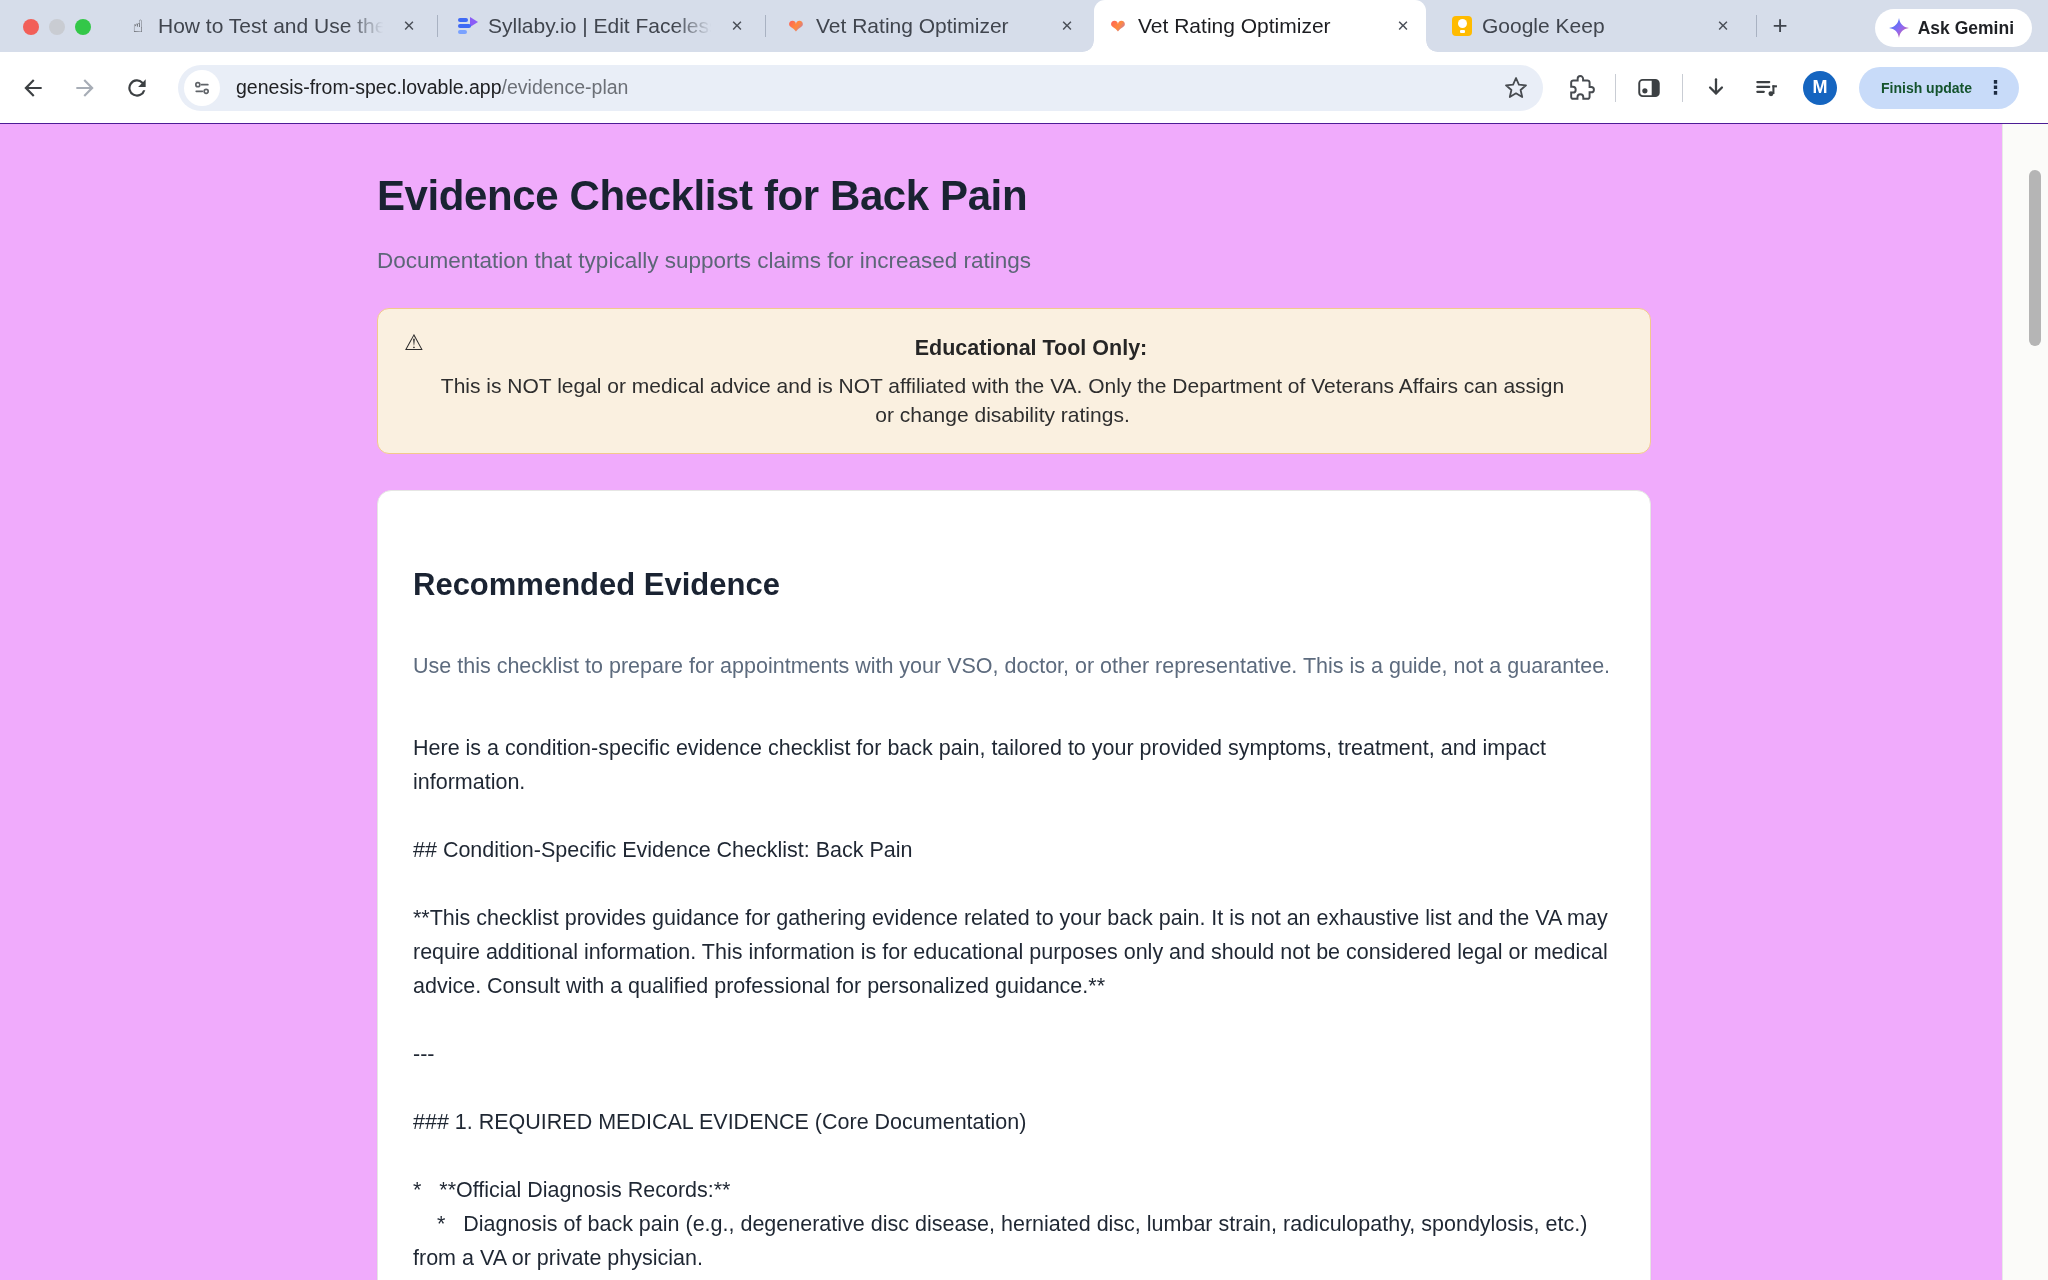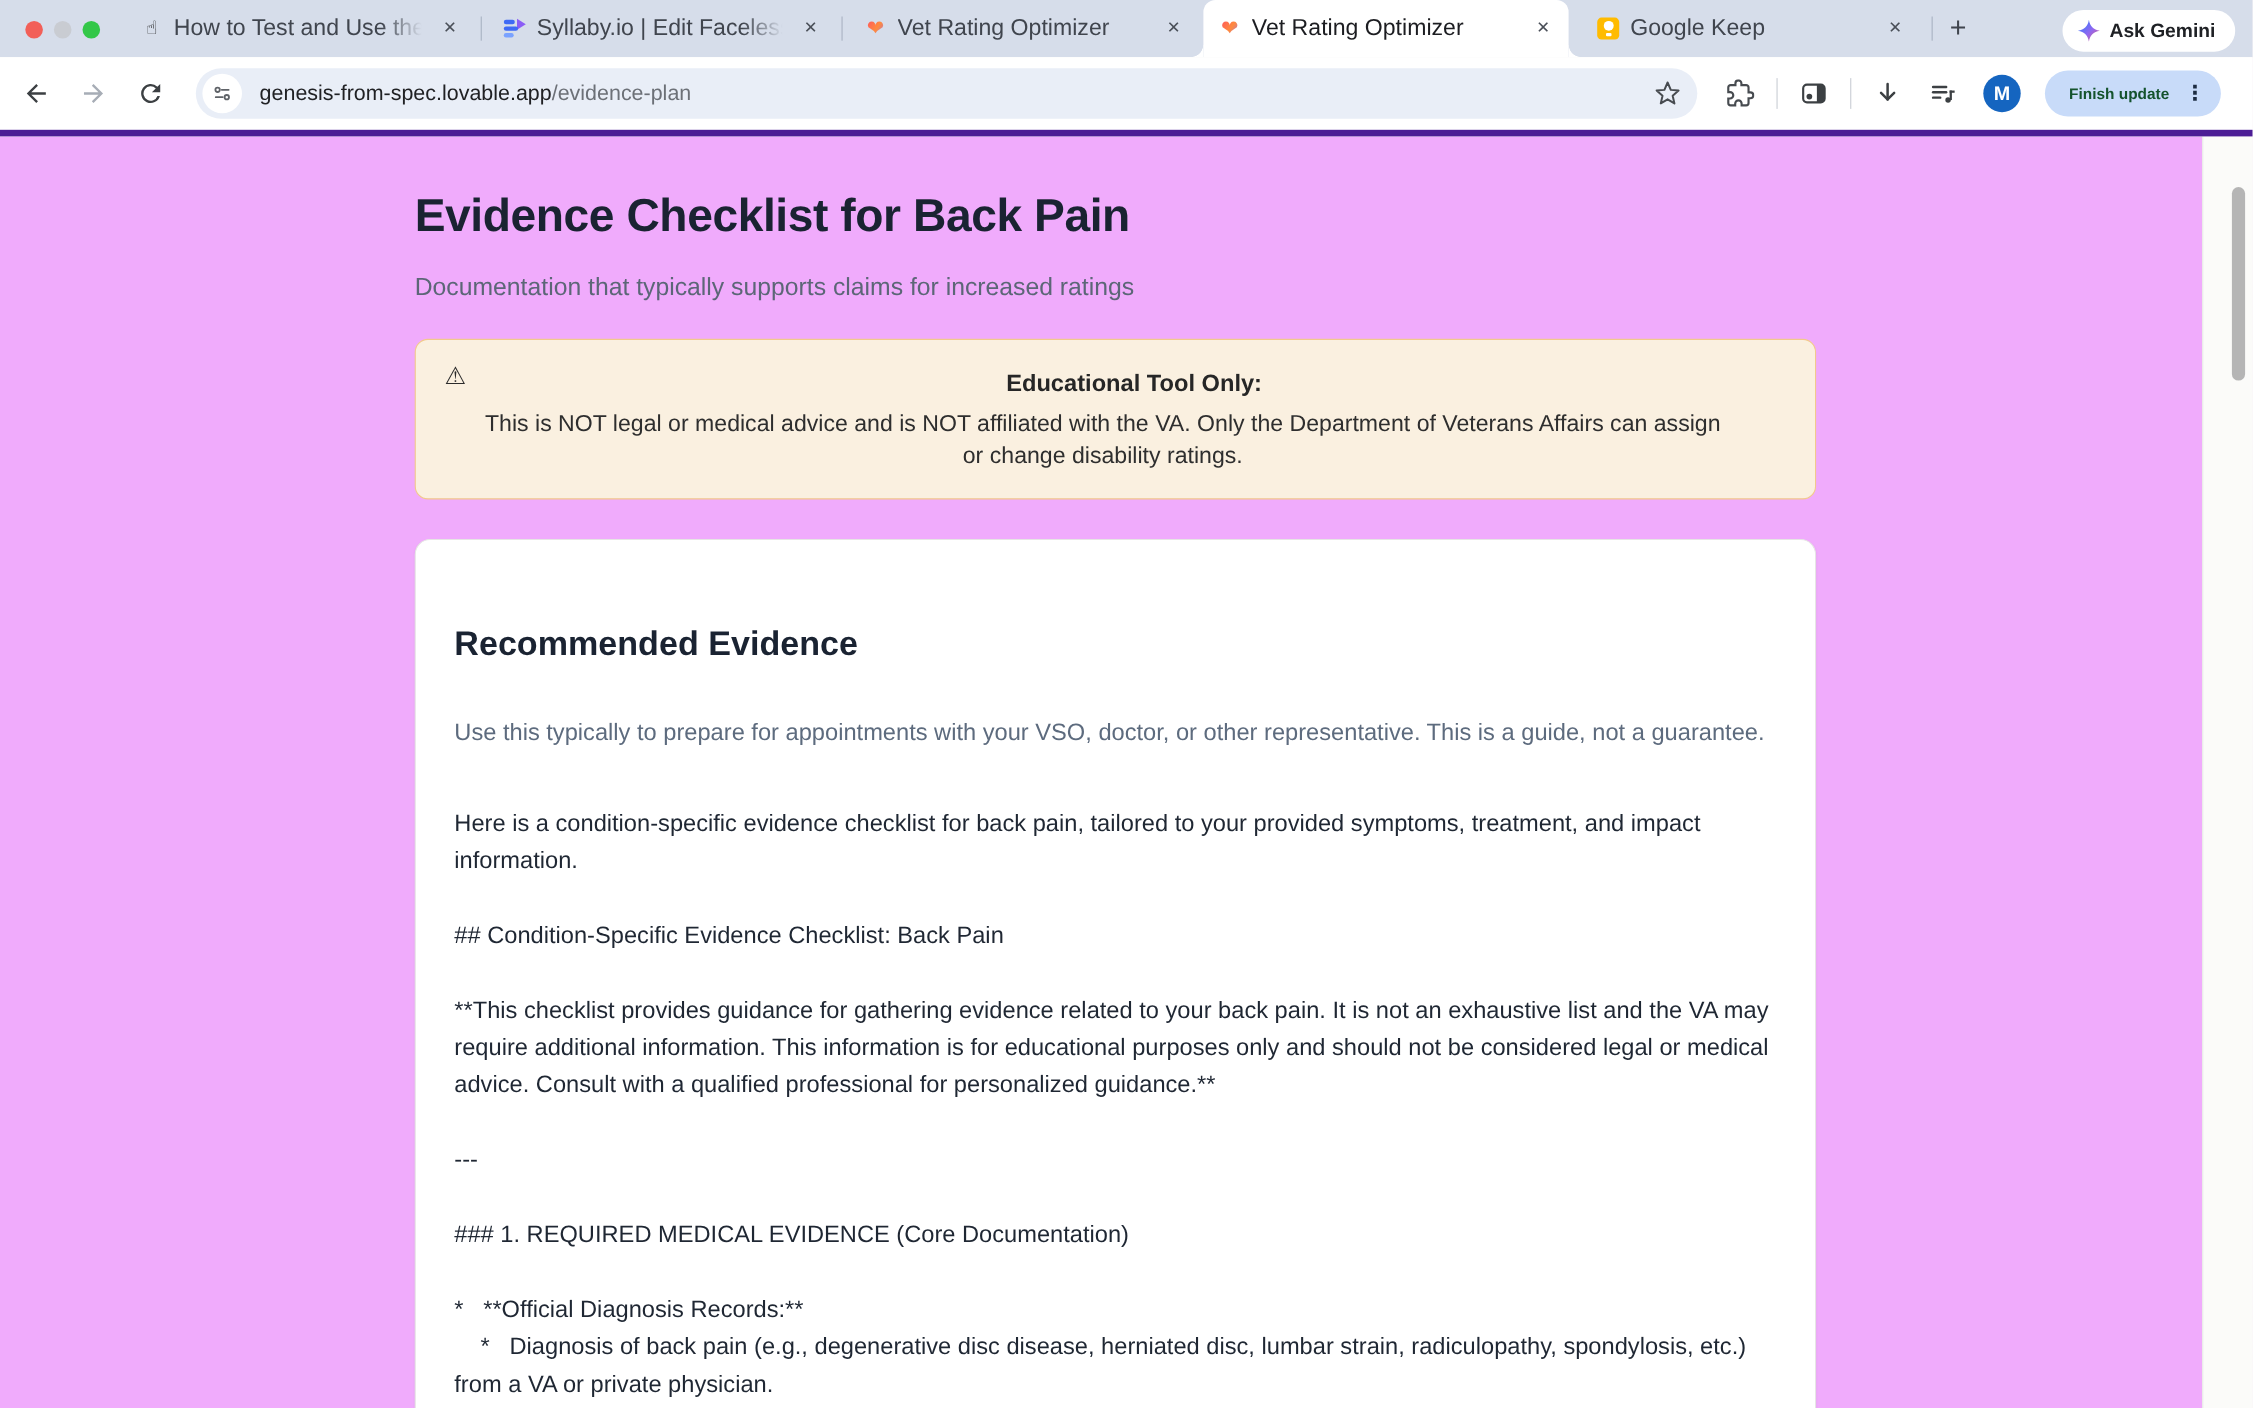--- a/index.html
+++ b/index.html
@@ -35,21 +35,21 @@
   .syllaby-tri { position:absolute; top:1px; left:12px; width:0; height:0; border-left:8px solid #8b5cf6; border-top:5px solid transparent; border-bottom:5px solid transparent; }
   .keep-sq { position:absolute; inset:0; background:#ffbb00; border-radius:4px; }
   .keep-bulb { position:absolute; top:3px; left:5.5px; width:9px; height:9px; background:#fff; border-radius:50%; }
   .keep-base { position:absolute; bottom:3px; left:7.5px; width:5px; height:3px; background:#fff; border-radius:1px; }
 
   .newtab { position:absolute; left:1765px; top:11px; width:30px; height:30px; border-radius:6px; font-size:26px; line-height:28px; text-align:center; color:#40454e; }
   .gemini-pill { position:absolute; right:16px; top:9px; height:38px; padding:0 18px 0 14px; background:#fff; border-radius:19px; display:flex; align-items:center; gap:9px; z-index:3; }
   .gemini-pill span { font-size:17.5px; font-weight:700; color:#1f2125; }
 
   
-  .toolbar { position:absolute; top:52px; left:0; width:2048px; height:72px; background:#fff; display:flex; align-items:center; border-bottom:6px solid #4c1d95; z-index:1; }
+  .toolbar { position:absolute; top:52px; left:0; width:2048px; height:72px; background:#fff; display:flex; align-items:center; border-bottom:1px solid #4c1d95; z-index:1; }
   .tb-icon { flex:0 0 auto; }
   .url-pill { flex:0 0 auto; margin-left:28px; width:1365px; height:46px; background:#e9eef7; border-radius:23px; display:flex; align-items:center; position:relative; }
   .tune-circle { width:36px; height:36px; background:#fff; border-radius:50%; margin-left:6px; display:flex; align-items:center; justify-content:center; }
   .url-text { margin-left:16px; font-size:19.5px; color:#202124; white-space:nowrap; }
   .url-text .path { color:#6c7077; }
   .pill-star { position:absolute; right:15px; top:11px; }
   .tb-sep { width:1px; height:28px; background:#c9cdd4; flex:0 0 auto; }
   .avatar { width:34px; height:34px; border-radius:50%; background:#1565c0; color:#fff; font-size:18px; font-weight:700; display:flex; align-items:center; justify-content:center; flex:0 0 auto; }
   .finish-pill { height:42px; background:#c8dbf9; border-radius:21px; display:flex; align-items:center; padding:0 14px 0 22px; gap:14px; flex:0 0 auto; }
   .finish-pill .label { font-size:14px; font-weight:600; color:#14532d; white-space:nowrap; }
@@ -232,21 +232,21 @@
       <div class="warning-box">
         <span class="warn-icon">⚠</span>
         <div class="warn-text">
           <div class="warn-title">Educational Tool Only:</div>
           <div class="warn-body">This is NOT legal or medical advice and is NOT affiliated with the VA. Only the Department of Veterans Affairs can assign or change disability ratings.</div>
         </div>
       </div>
 
       <div class="card">
         <div class="card-heading">Recommended Evidence</div>
-        <div class="card-note">Use this typically to prepare for appointments with your VSO, doctor, or other representative. This is a guide, not a guarantee.</div>
+        <div class="card-note">Use this checklist to prepare for appointments with your VSO, doctor, or other representative. This is a guide, not a guarantee.</div>
         <div class="md-body">
           <div class="md-line">Here is a condition-specific evidence checklist for back pain, tailored to your provided symptoms, treatment, and impact information.</div>
           <div class="md-line">## Condition-Specific Evidence Checklist: Back Pain</div>
           <div class="md-line">**This checklist provides guidance for gathering evidence related to your back pain. It is not an exhaustive list and the VA may require additional information. This information is for educational purposes only and should not be considered legal or medical advice. Consult with a qualified professional for personalized guidance.**</div>
           <div class="md-line">---</div>
           <div class="md-line">### 1. REQUIRED MEDICAL EVIDENCE (Core Documentation)</div>
           <div class="md-line">*   **Official Diagnosis Records:**
     *   Diagnosis of back pain (e.g., degenerative disc disease, herniated disc, lumbar strain, radiculopathy, spondylosis, etc.) from a VA or private physician.</div>
         </div>
       </div>

